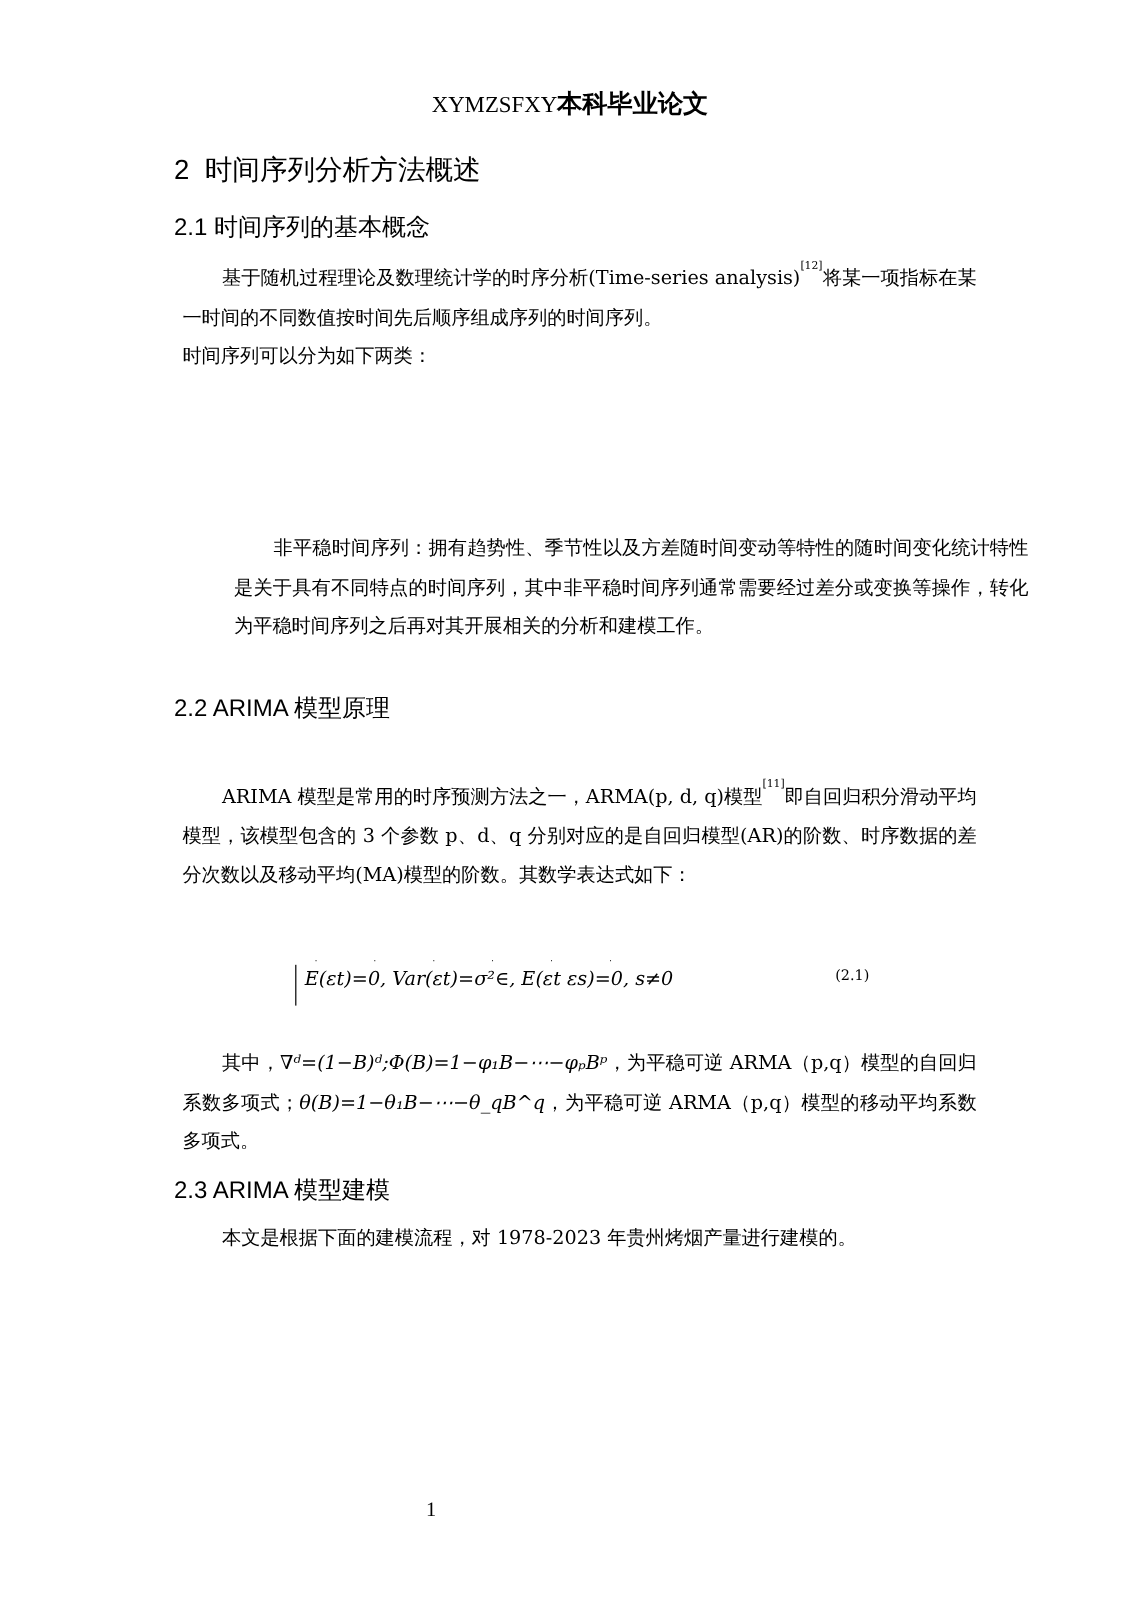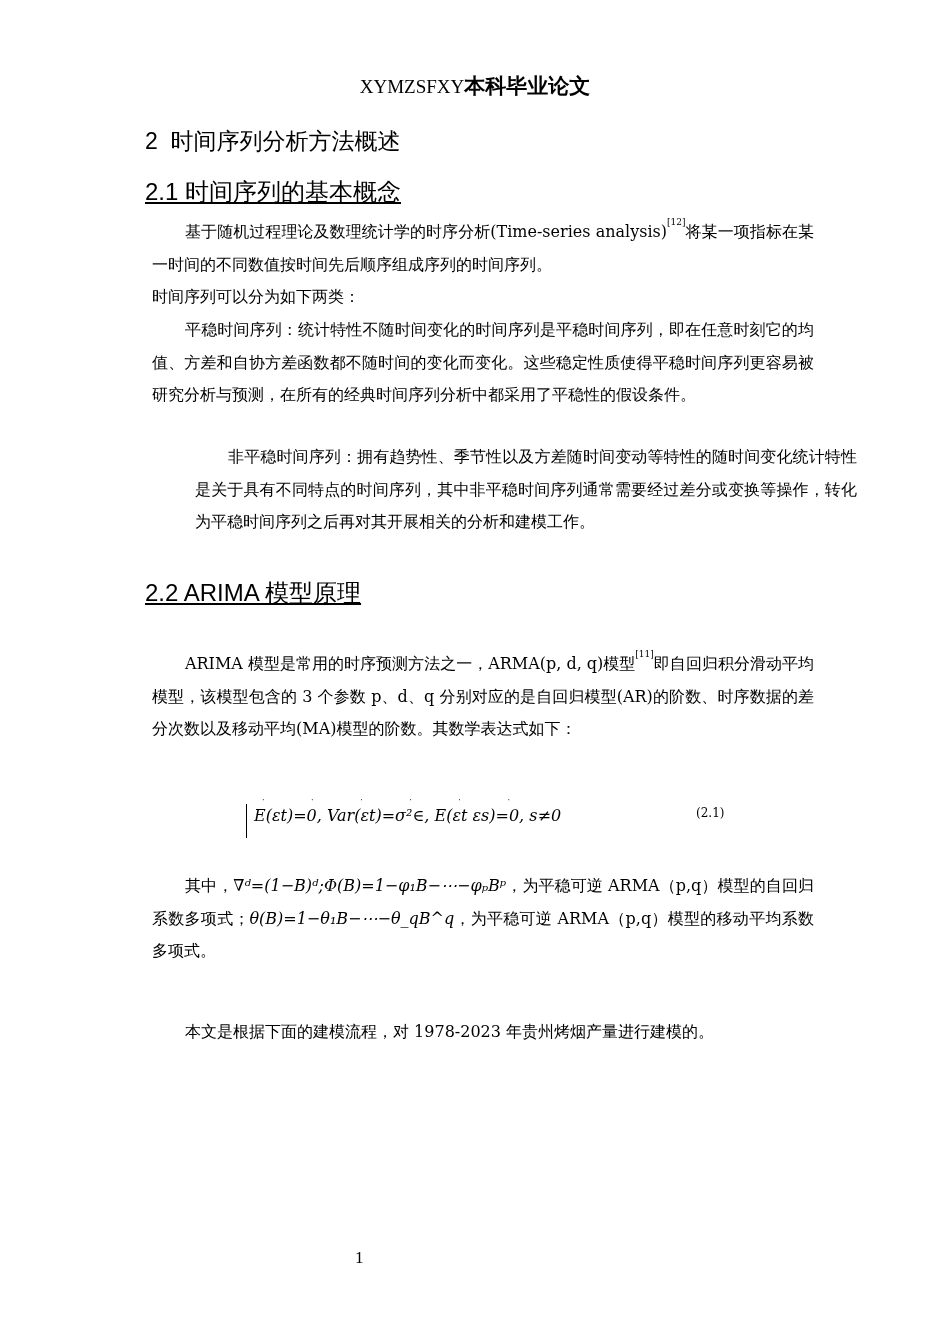--- a/index.html
+++ b/index.html
@@ -1,21 +1,21 @@
 <!DOCTYPE html>
 <html><head>
 <meta charset="utf-8">
 <style>
   html, body { margin: 0; padding: 0; background: #ffffff; }
   body { width: 950px; height: 1344px; position: relative; overflow: hidden; color: #000; }
   .page { position: absolute; left: 0; top: 0; width: 950px; height: 1344px; }
   .header { position: absolute; top: 72px; left: 0; width: 950px; text-align: center; font-family: "Liberation Serif", serif; font-size: 19px; letter-spacing: 0px; }
   .header .hl { font-family: "DejaVu Sans", sans-serif; font-weight: bold; font-size: 21px; }
   .h1 { position: absolute; left: 145px; top: 126px; font-family: "Liberation Sans", sans-serif; font-size: 23px; }
-  .h2 { position: absolute; left: 145px; font-family: "Liberation Sans", sans-serif; font-size: 24px; text-decoration: underline; }
+  .h2 { position: absolute; left: 145px; font-family: "Liberation Sans", sans-serif; font-size: 20px; }
   .p { position: absolute; left: 152px; width: 662px; font-family: "DejaVu Serif", serif; font-size: 16px; line-height: 32.5px; text-align: justify; }
   .indent { text-indent: 33px; }
   sup.ref { font-size: 9px; vertical-align: top; line-height: 1; position: relative; top: 2px; }
   .eq { position: absolute; left: 246px; top: 806px; font-family: "DejaVu Serif", serif; font-style: italic; font-size: 16px; }
   .eq-brace { position: absolute; left: 246px; top: 804px; width: 1px; height: 34px; background: #000; }
   .eq-num { position: absolute; left: 696px; top: 806px; font-family: "DejaVu Serif", serif; font-size: 12px; }
   .eq-dots { position: absolute; left: 262px; top: 796px; font-family: "DejaVu Sans", sans-serif; font-size: 8px; letter-spacing: 22px; color: #333; }
   .pagenum { position: absolute; top: 1248px; left: 355px; font-family: "Liberation Serif", serif; font-size: 17px; }
   i.m { font-family: "DejaVu Serif", serif; font-style: italic; }
 </style>
@@ -31,38 +31,38 @@
   <div class="h1" style="white-space:pre;">2  时间序列分析方法概述</div>
 
   <div class="h2" style="top:176px;">2.1 时间序列的基本概念</div>
 
   <div class="p indent" style="top:216px;">
     <span>基于随机过程理论及数理统计学的时序分析(Time-series analysis)</span><sup class="ref">[12]</sup><span>将某一项指标在某一时间的不同数值按时间先后顺序组成序列的时间序列。</span>
   </div>
 
   <div class="p" style="top:281px;">时间序列可以分为如下两类：</div>
 
-  <div class="p indent" style="top:314px;">平稳时间序列：统计特性不随时间变化的时间序列是平稳时间序列，即在任意时刻它的均值、方差和自协方差函数都不随时间的变化而变化。这些稳定性质使得平稳时间序列更容易被研究分析与预测，在所有的经典时间序列分析中都采用了平稳性的假设条件。</div>
 
   <div class="p indent" style="top:441px;margin-left:43px;">非平稳时间序列：拥有趋势性、季节性以及方差随时间变动等特性的随时间变化统计特性是关于具有不同特点的时间序列，其中非平稳时间序列通常需要经过差分或变换等操作，转化为平稳时间序列之后再对其开展相关的分析和建模工作。</div>
 
   <div class="h2" style="top:577px;">2.2  ARIMA 模型原理</div>
 
   <div class="p indent" style="top:648px;">
     <span>ARIMA 模型是常用的时序预测方法之一，ARMA(p, d, q)模型</span><sup class="ref">[11]</sup><span>即自回归积分滑动平均模型，该模型包含的 3 个参数 p、d、q 分别对应的是自回归模型(AR)的阶数、时序数据的差分次数以及移动平均(MA)模型的阶数。其数学表达式如下：</span>
   </div>
 
   <div class="eq-dots">· · · · · ·</div>
   <div class="eq-brace"></div>
   <div class="eq" style="padding-left:8px;">
     <span>E(εt)=0, Var(εt)=σ²∈, E(εt εs)=0, s≠0</span>
   </div>
   <div class="eq-num">(2.1)</div>
 
   <div class="p indent" style="top:870px;">
     <span>其中，</span><i class="m">∇ᵈ=(1−B)ᵈ;Φ(B)=1−φ₁B−⋯−φₚBᵖ</i><span>，为平稳可逆 ARMA（p,q）模型的自回归系数多项式；</span><i class="m">θ(B)=1−θ₁B−⋯−θ_qB^q</i><span>，为平稳可逆 ARMA（p,q）模型的移动平均系数多项式。</span>
   </div>
 
+  <div class="h2" style="top:978px;">2.3  ARIMA 模型建模</div>
 
   <div class="p indent" style="top:1016px;">本文是根据下面的建模流程，对 1978-2023 年贵州烤烟产量进行建模的。</div>
 
   <div class="pagenum">1</div>
 </div>
 
 </body></html>

